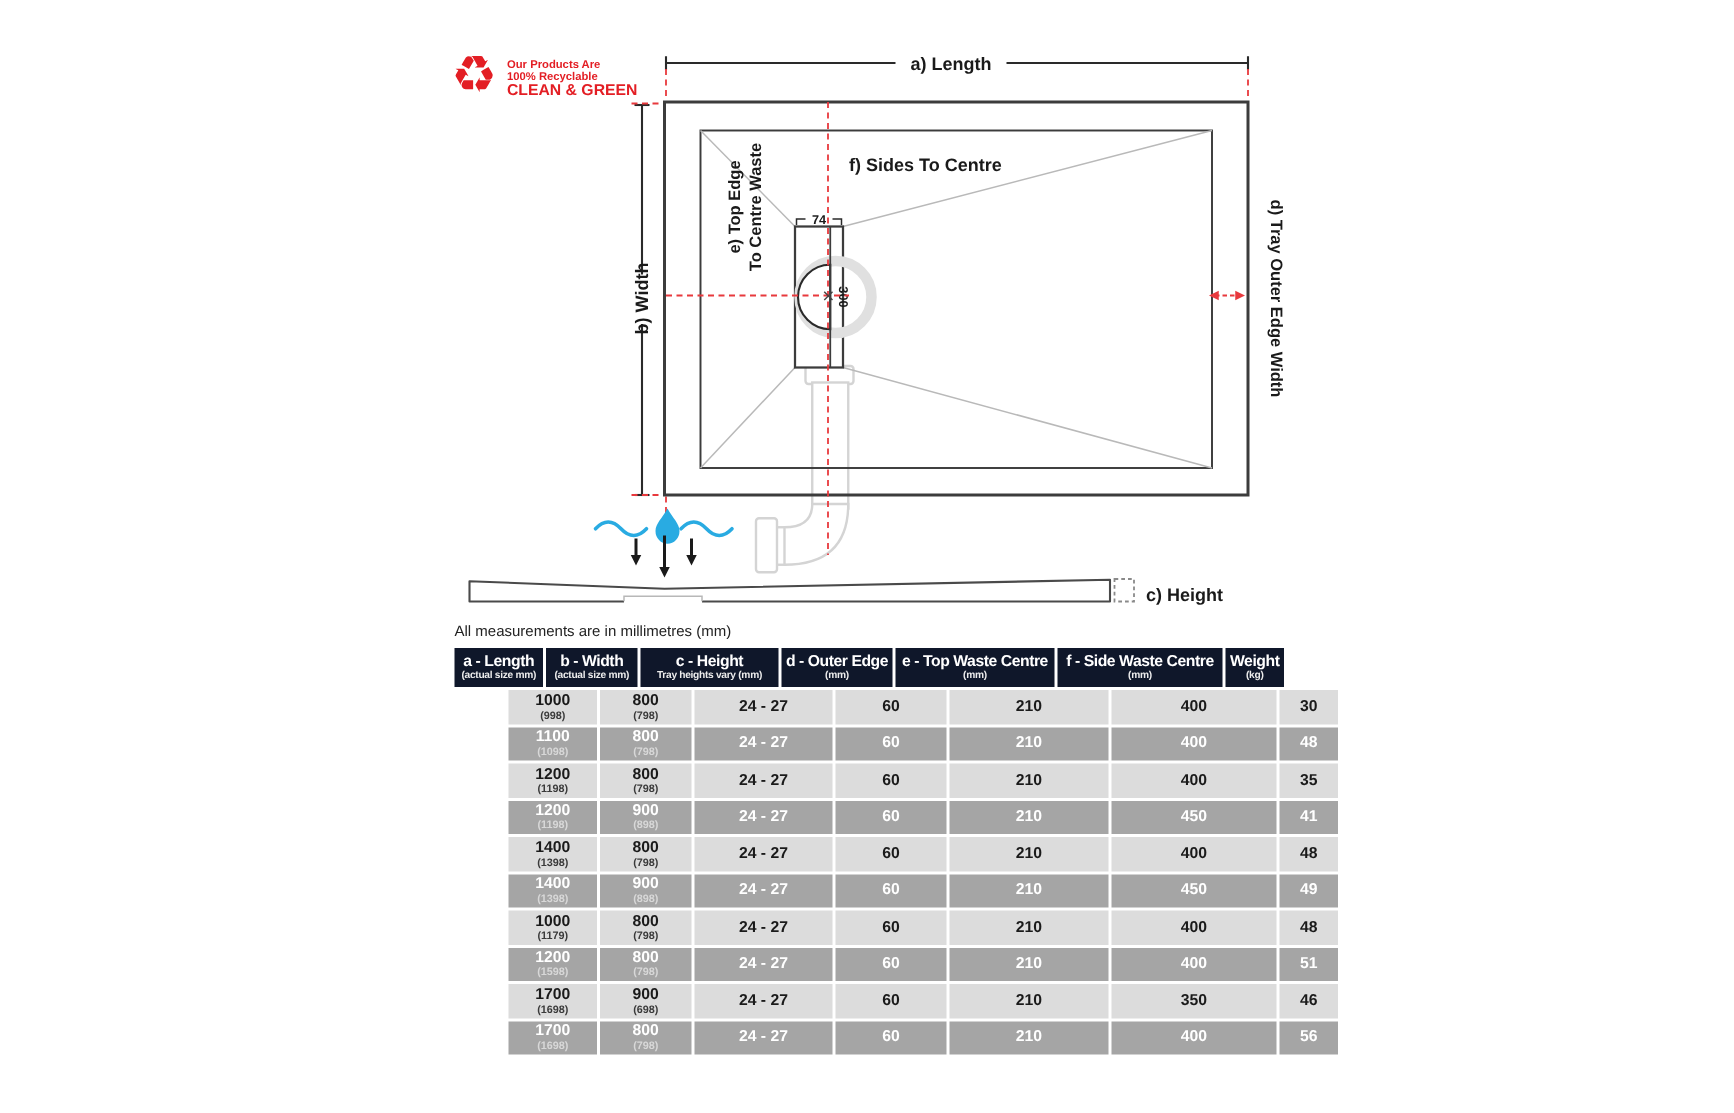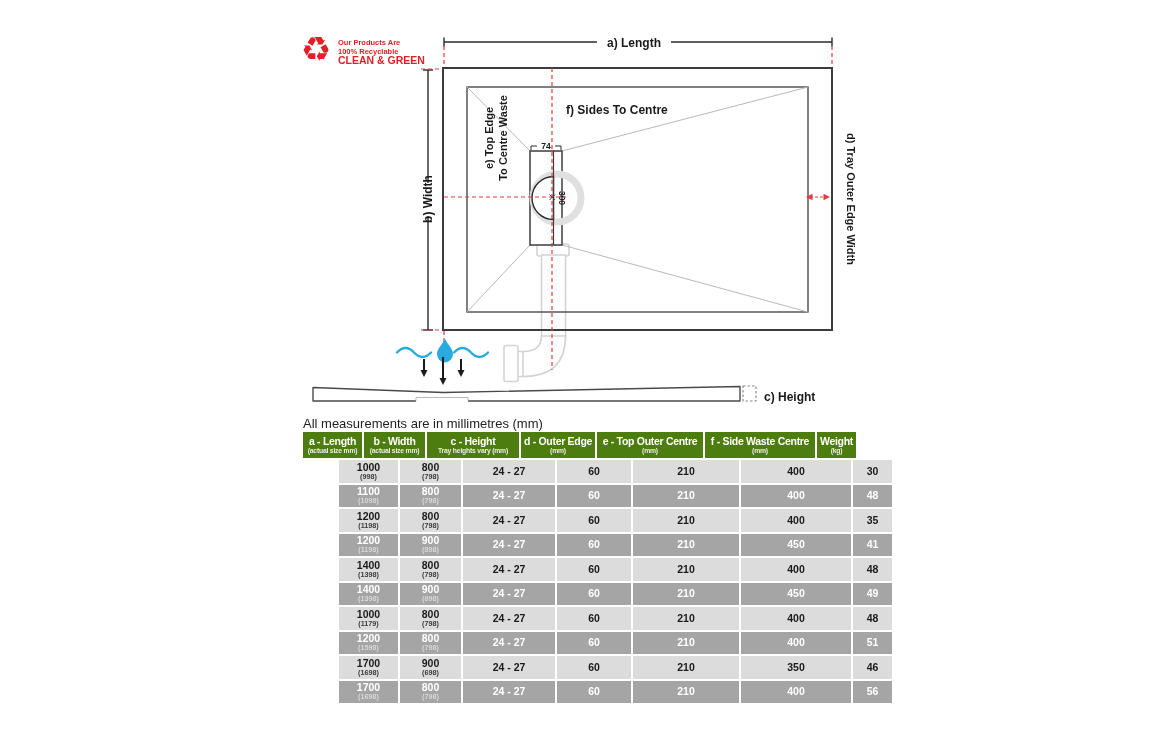--- a/index.html
+++ b/index.html
@@ -2,28 +2,28 @@
 <html><head>
 <meta charset="utf-8">
 <style>
   html,body{margin:0;padding:0;background:#fff;}
   body{width:1156px;height:742px;position:relative;overflow:hidden;
        font-family:"Liberation Sans",sans-serif;}
   .abs{position:absolute;}
   svg text{font-family:"Liberation Sans",sans-serif;}
 
   
-  #note{left:303px;top:416px;font-size:13px;color:#222;}
+  #note{left:303px;top:416px;font-size:10px;color:#222;}
 
   
   #spec-table{left:303px;top:432px;width:553px;}
   .tgrid{display:grid;grid-template-columns:59px 61px 92px 74px 106px 110px 39px;
          column-gap:2px;}
   .thead{margin-bottom:2px;}
-  .th{background:#4d7c0f;color:#fff;height:26px;display:flex;flex-direction:column;
+  .th{background:#0f172a;color:#fff;height:26px;display:flex;flex-direction:column;
       align-items:center;justify-content:center;line-height:1.05;}
   .th .h-main{font-size:10.5px;font-weight:bold;letter-spacing:-0.3px;white-space:nowrap;}
   .th .h-sub{font-size:6.8px;font-weight:bold;color:#ececec;letter-spacing:-0.2px;white-space:nowrap;}
   .trow{margin-bottom:2px;padding-left:36px;}
   .td{height:22.5px;display:flex;flex-direction:column;align-items:center;
       justify-content:center;line-height:1.05;}
   .v-main{font-size:10.5px;font-weight:bold;}
   .v-sub{font-size:7.2px;font-weight:bold;}
   .trow:nth-child(odd) .td{background:#a5a5a5;color:#fff;}
   .trow:nth-child(odd) .v-sub{color:#d8d8d8;}
@@ -160,21 +160,21 @@
       </div>
     <div class="th">
       <span class="h-main">c - Height</span>
       <span class="h-sub">Tray heights vary (mm)</span>
       </div>
     <div class="th">
       <span class="h-main">d - Outer Edge</span>
       <span class="h-sub">(mm)</span>
       </div>
     <div class="th">
-      <span class="h-main">e - Top Outer Centre</span>
+      <span class="h-main">e - Top Waste Centre</span>
       <span class="h-sub">(mm)</span>
       </div>
     <div class="th">
       <span class="h-main">f - Side Waste Centre</span>
       <span class="h-sub">(mm)</span>
       </div>
     <div class="th">
       <span class="h-main">Weight</span>
       <span class="h-sub">(kg)</span>
       </div>

